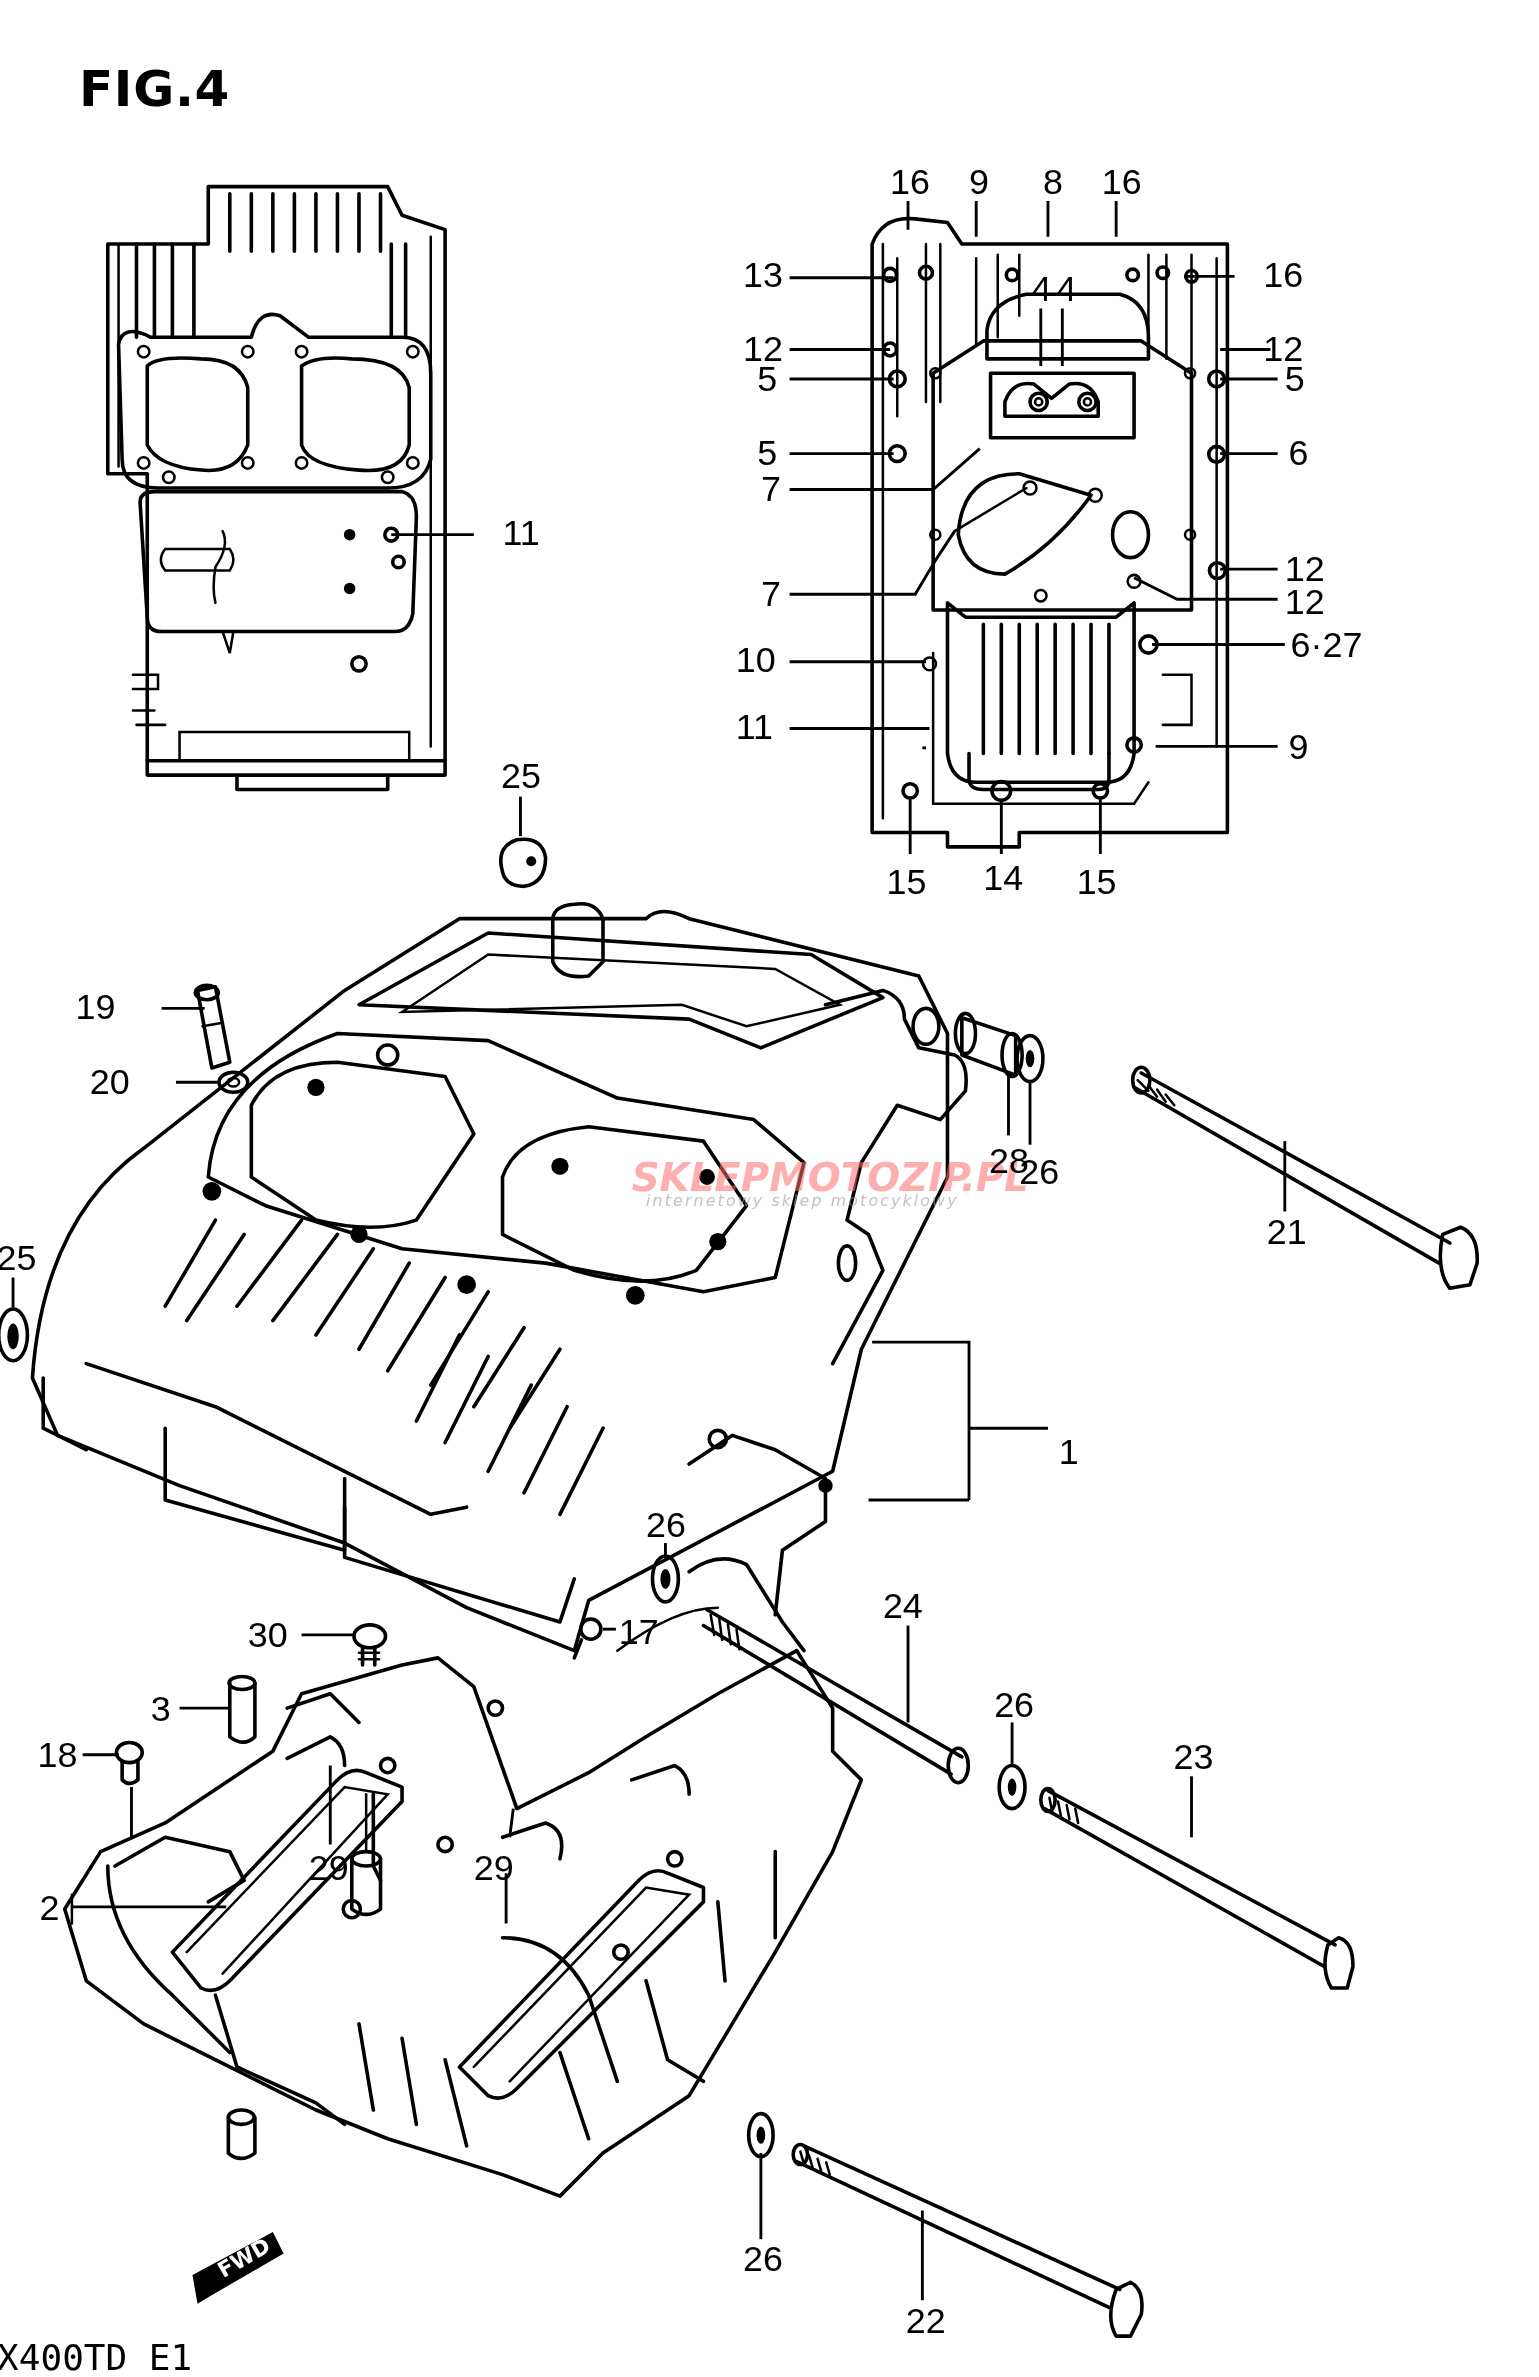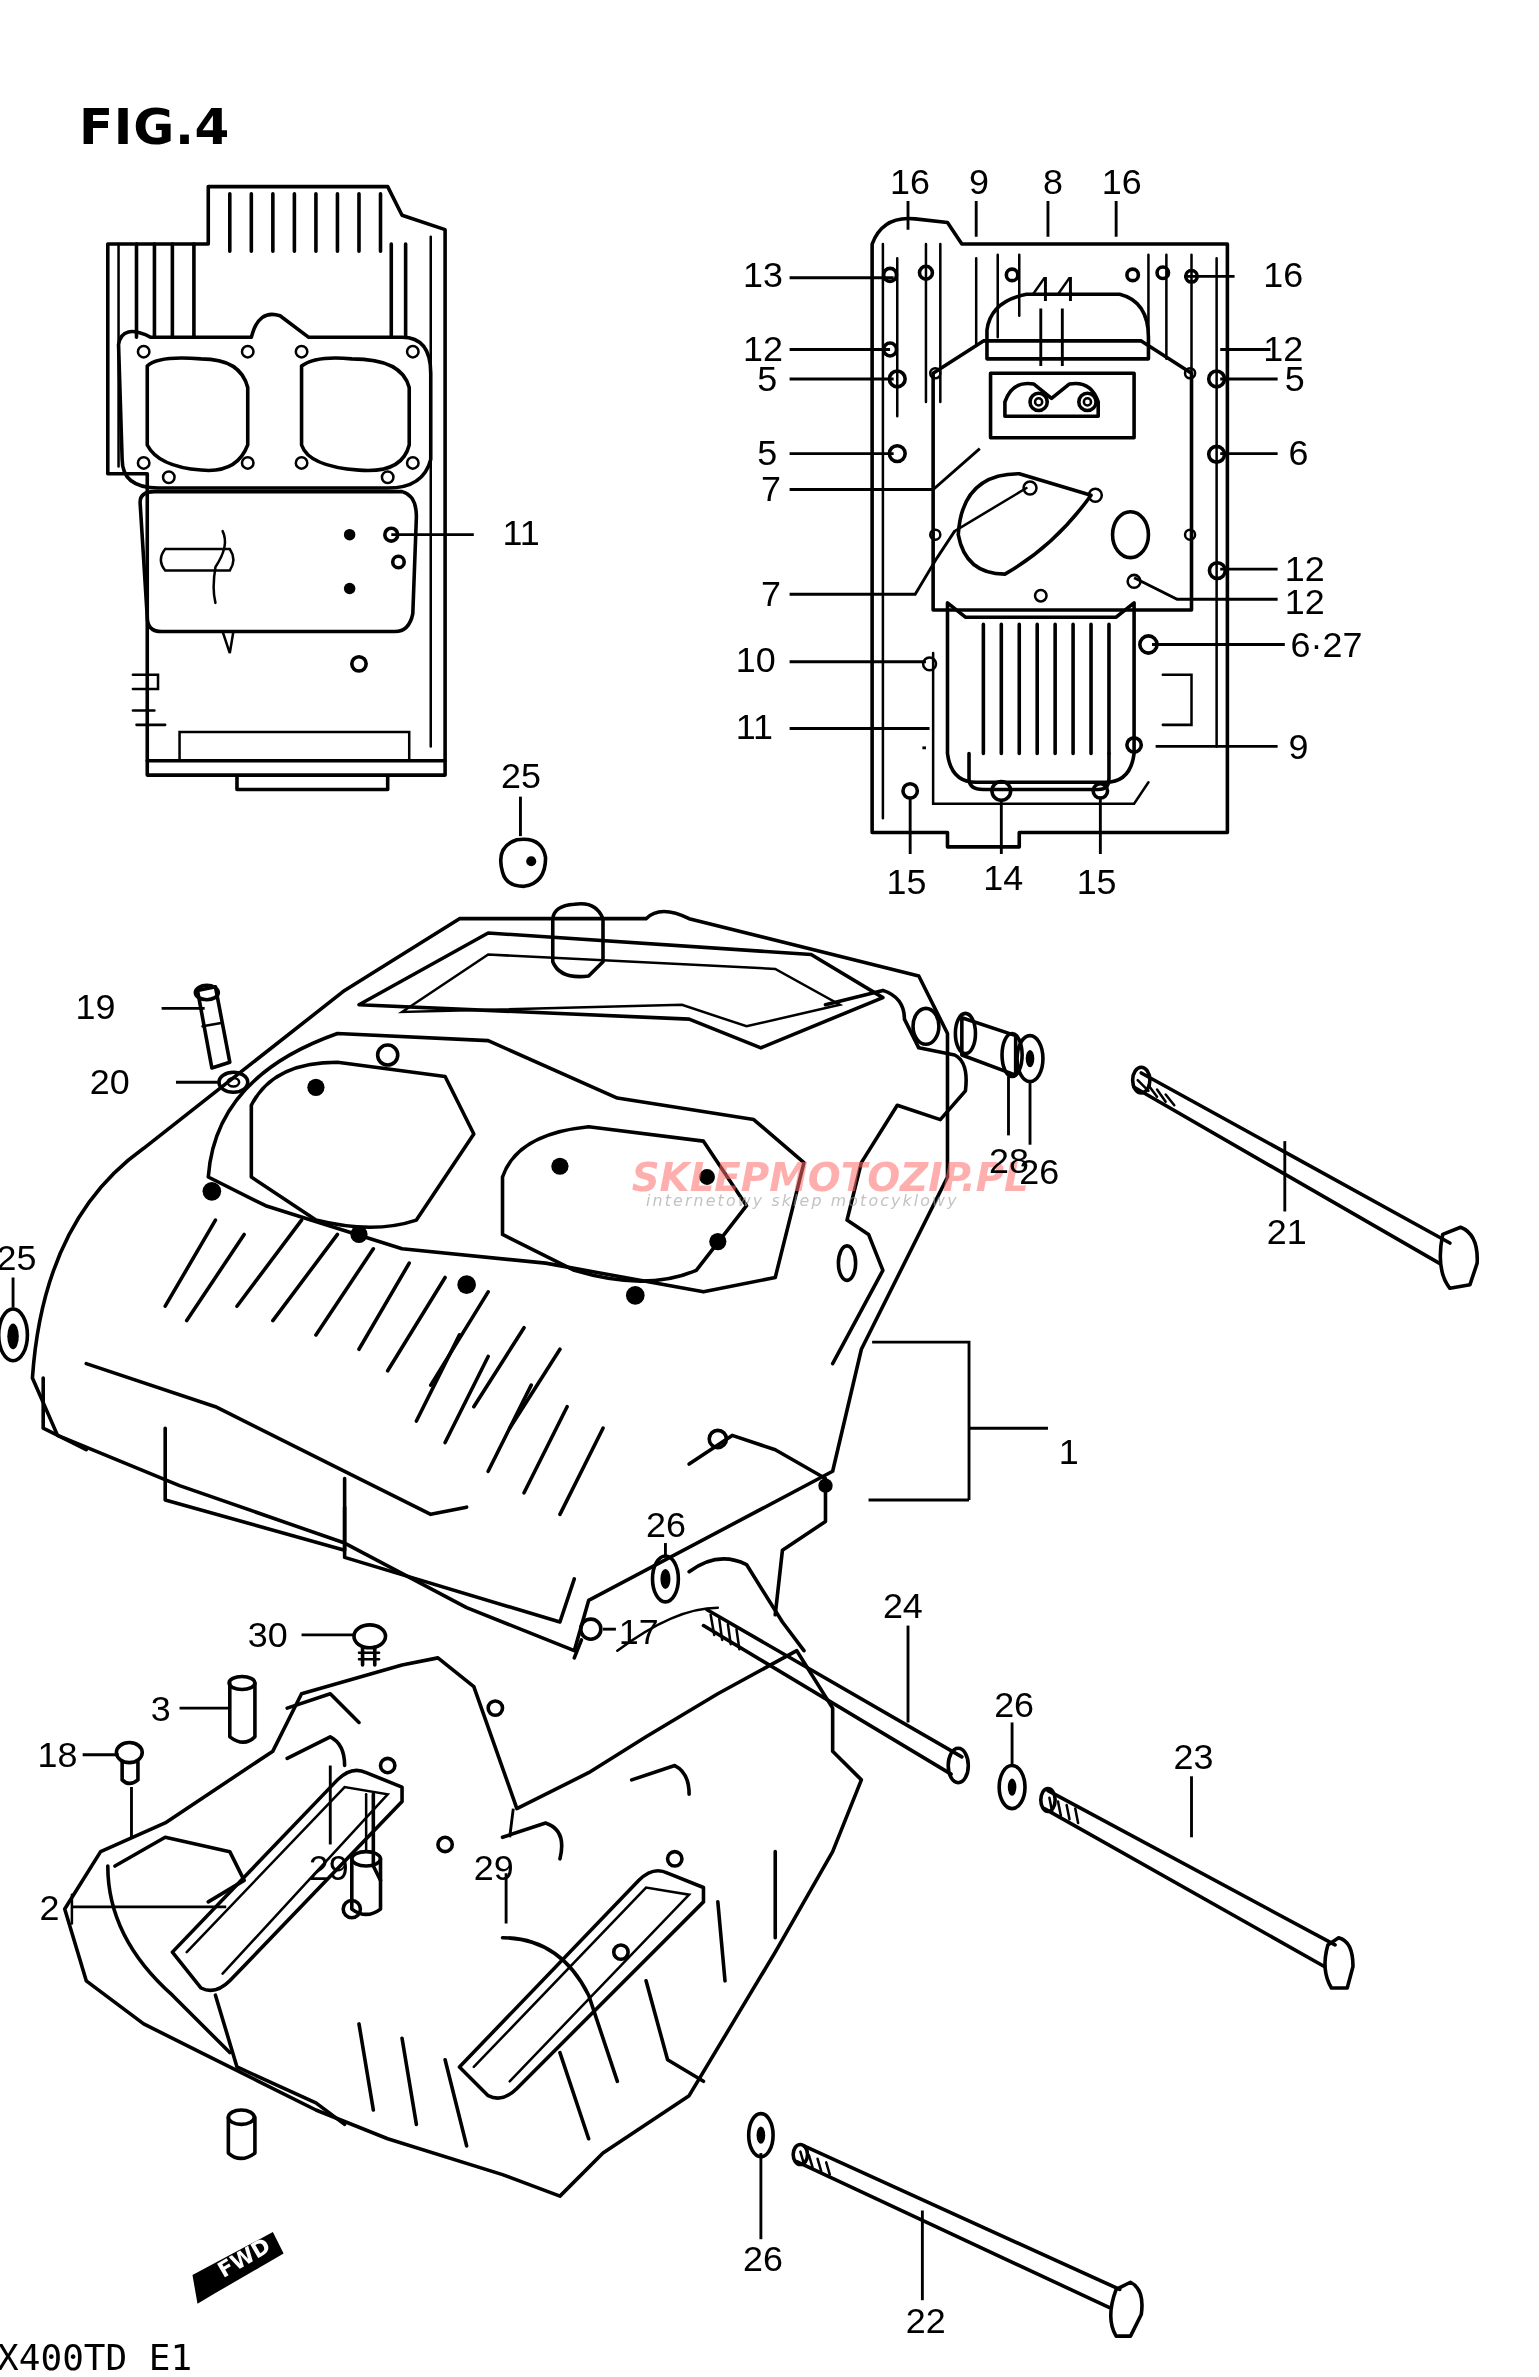--- a/index.html
+++ b/index.html
@@ -1,17 +1,17 @@
 <!DOCTYPE html>
 <html style="font-size:11.5px"><head>
 <meta charset="utf-8">
 <style>
   html, body { margin: 0; padding: 0; background: #ffffff; }
   body { width: 1539px; height: 2377px; position: relative; overflow: hidden; font-family: "Liberation Sans", sans-serif; }
-  .fig-title { position: absolute; left: 79px; top: 60px; font-family: "DejaVu Sans", sans-serif; font-weight: bold; font-size: 50px; color: #000; letter-spacing: 0.7px; margin-top: 38px; }
+  .fig-title { position: absolute; left: 79px; top: 60px; font-family: "DejaVu Sans", sans-serif; font-weight: bold; font-size: 50px; color: #000; letter-spacing: 0.7px; }
   .model-code { position: absolute; left: -2.9px; top: 2337px; font-family: "DejaVu Sans Mono", monospace; font-size: 36px; color: #000; }
   svg#art { position: absolute; left: 0; top: 0; }
   .callout { font-family: "Liberation Sans", sans-serif; font-size: 50px; fill: #000; }
   .ln { stroke: #000; stroke-width: 5; fill: none; stroke-linecap: round; stroke-linejoin: round; }
   .ln-thin { stroke: #000; stroke-width: 3.5; fill: none; stroke-linecap: round; }
   .leader { stroke: #000; stroke-width: 4; fill: none; }
   .wm-main { font-family: "DejaVu Sans", sans-serif; font-weight: bold; font-style: italic; font-size: 54px; fill: #ff6b6b; fill-opacity: 0.55; }
   .wm-sub { font-family: "DejaVu Sans", sans-serif; font-style: italic; font-size: 22px; fill: #999; fill-opacity: 0.6; letter-spacing: 3px; }
   .fwd-text { font-family: "DejaVu Sans", sans-serif; font-weight: bold; font-size: 30px; fill: #fff; }
 </style>

